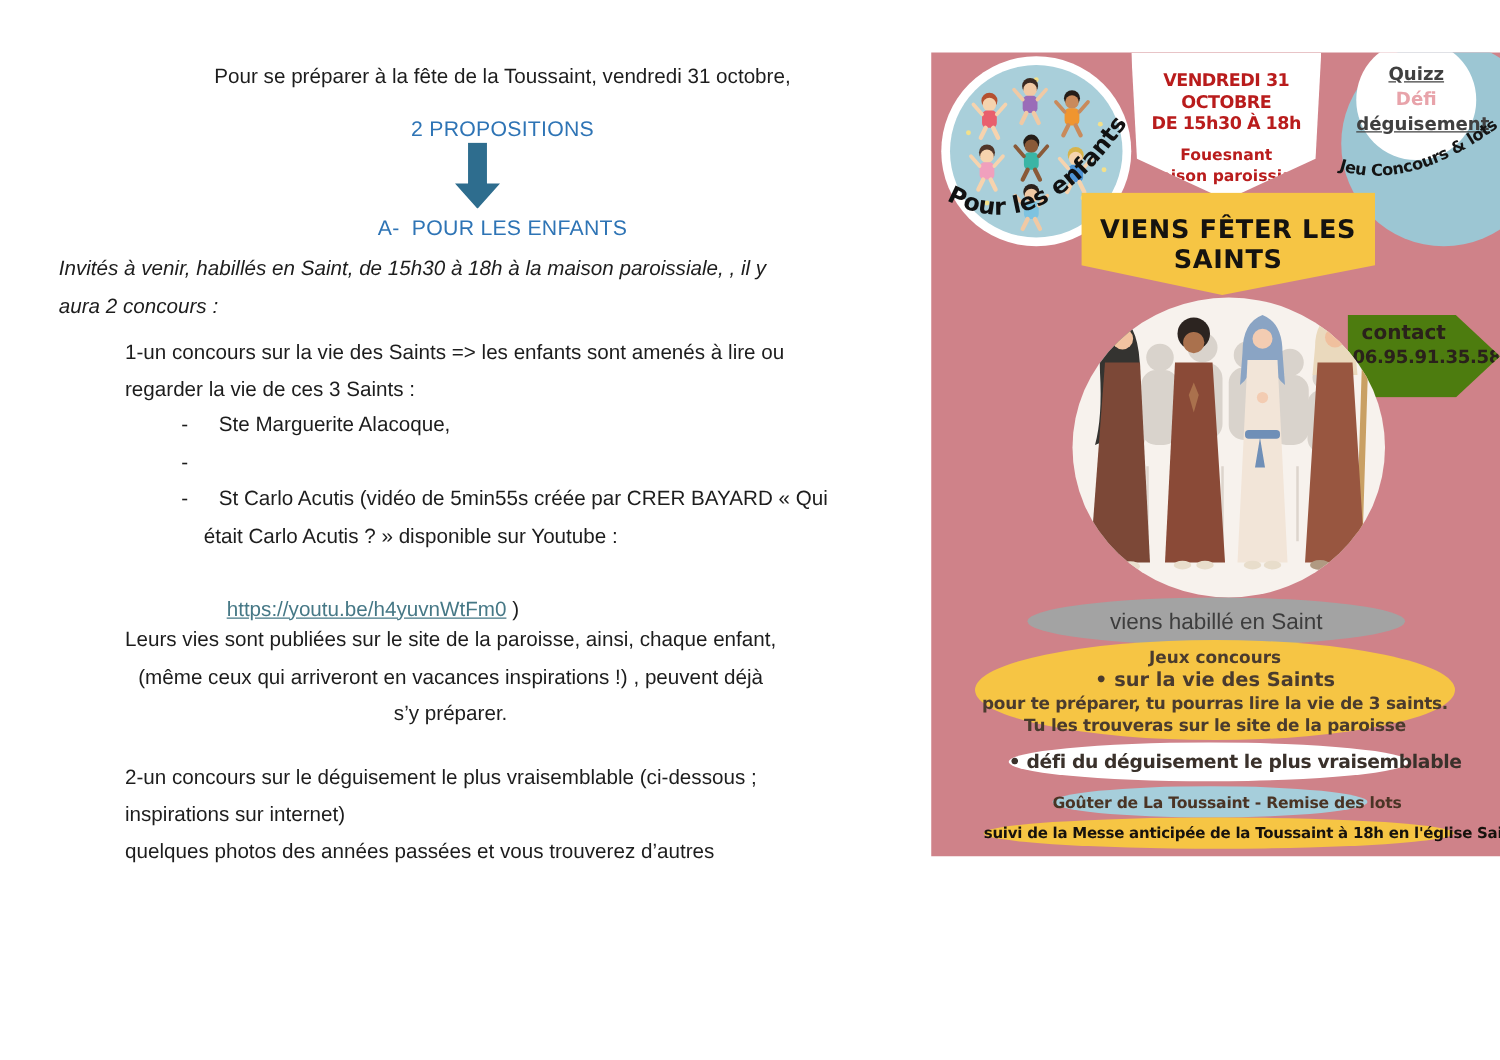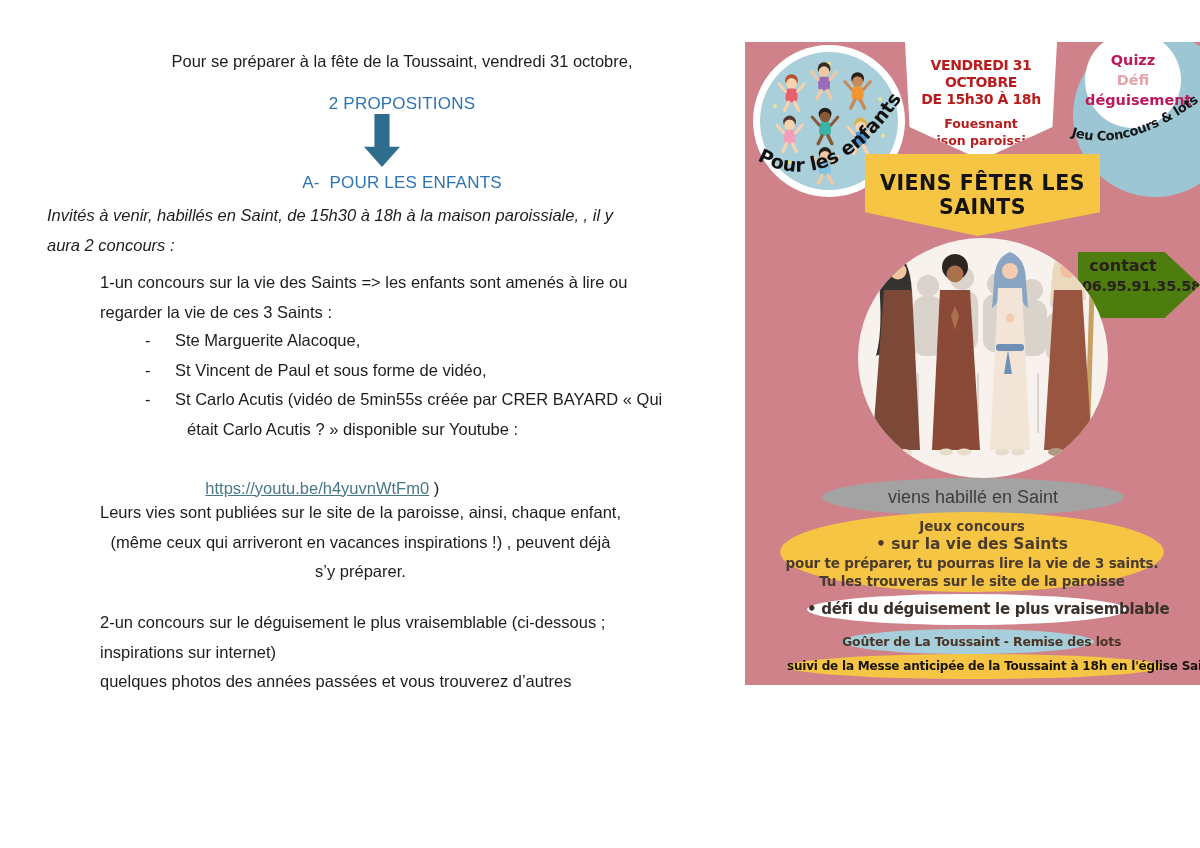--- a/index.html
+++ b/index.html
@@ -9,21 +9,21 @@
   
   .doc{font-size:16.5px;line-height:29.5px;}
   .center-block{left:40px;width:724px;text-align:center;}
   .blue-head{color:#2e74b5;font-size:17px;font-weight:500;letter-spacing:.2px;white-space:pre;}
   .line{white-space:pre;}
   .down-arrow{left:364px;top:114px;width:36px;height:53px;background:#2e6d8e;
       -webkit-clip-path:polygon(29% 0,71% 0,71% 62%,100% 62%,50% 100%,0 62%,29% 62%);
       clip-path:polygon(29% 0,71% 0,71% 62%,100% 62%,50% 100%,0 62%,29% 62%);}
   .bullet-row{display:flex;}
   .bullet-dash{width:30px;flex:0 0 30px;}
-  .bullet-cont{margin-left:42px;}
+  .bullet-cont{margin-left:18px;}
   a.doc-link{color:#467886;text-decoration:underline;cursor:pointer;}
   
   .poster{left:745px;top:42px;width:455px;height:643px;background:#cf8289;overflow:hidden;}
   .poster *{line-height:normal;}
   .circ{border-radius:50%;}
   .badge-left-outer{left:8px;top:3px;width:152px;height:152px;background:#ffffff;}
   .badge-left-inner{left:15px;top:10px;width:138px;height:138px;background:#a9cfda;overflow:hidden;}
   .badge-left-arc{left:0;top:30px;width:175px;height:135px;}
   .date-banner{left:160px;top:0;width:152px;height:118px;background:#ffffff;text-align:center;
       padding-top:15px;box-sizing:border-box;color:#b91c1c;
@@ -32,21 +32,21 @@
   .date-banner .big{font-size:14px;font-weight:bold;line-height:17px;letter-spacing:-.4px;
       font-family:"DejaVu Sans",sans-serif;}
   .date-banner .small{font-size:12.5px;font-weight:bold;line-height:15px;margin-top:2px;
       font-family:"DejaVu Sans",sans-serif;}
   .date-banner .gap{height:6px;}
   .badge-right-blue{left:328px;top:-9px;width:164px;height:164px;background:#9cc6d3;}
   .badge-right-white{left:340px;top:-10px;width:96px;height:96px;background:#ffffff;
       text-align:center;padding-top:18px;box-sizing:border-box;}
   .badge-right-white div{font-size:14.5px;font-weight:bold;line-height:20px;
       font-family:"DejaVu Sans",sans-serif;}
-  .qz-blue{color:#be185d;}
+  .qz-blue{color:#404040;text-decoration:underline;}
   .qz-pink{color:#e8a3aa;}
   .badge-right-arc{left:322px;top:52px;width:140px;height:62px;}
   .title-banner{left:120px;top:112px;width:235px;height:82px;background:#f6c544;
       text-align:center;padding-top:17px;box-sizing:border-box;
       -webkit-clip-path:polygon(0 0,100% 0,100% 71%,48% 100%,0 71%);
       clip-path:polygon(0 0,100% 0,100% 71%,48% 100%,0 71%);}
   .title-banner span{font-size:20.5px;font-weight:800;letter-spacing:.5px;color:#151310;
       font-family:"DejaVu Sans",sans-serif;}
   .contact-tag{left:333px;top:210px;width:122px;height:66px;background:#4d7c0f;
       -webkit-clip-path:polygon(0 0,71% 0,100% 50%,71% 100%,0 100%);
@@ -96,21 +96,20 @@
   <div class="line">regarder la vie de ces 3 Saints :</div>
 </div>
 
 <div class="abs doc" style="left:145px;top:326px;">
   <div class="bullet-row">
     <span class="bullet-dash">-</span>
     <span class="line">Ste Marguerite Alacoque,</span>
   </div>
   <div class="bullet-row">
     <span class="bullet-dash">-</span>
-    <span class="line">St Vincent de Paul et sous forme de vidéo,</span>
   </div>
   <div class="bullet-row">
     <span class="bullet-dash">-</span>
     <span class="line">St Carlo Acutis (vidéo de 5min55s créée par CRER BAYARD « Qui</span>
   </div>
   <div class="bullet-cont line">était Carlo Acutis ? » disponible sur Youtube :</div>
   <div class="bullet-cont line">
     <a class="doc-link">https://youtu.be/h4yuvnWtFm0</a><span> )</span>
   </div>
 </div>

